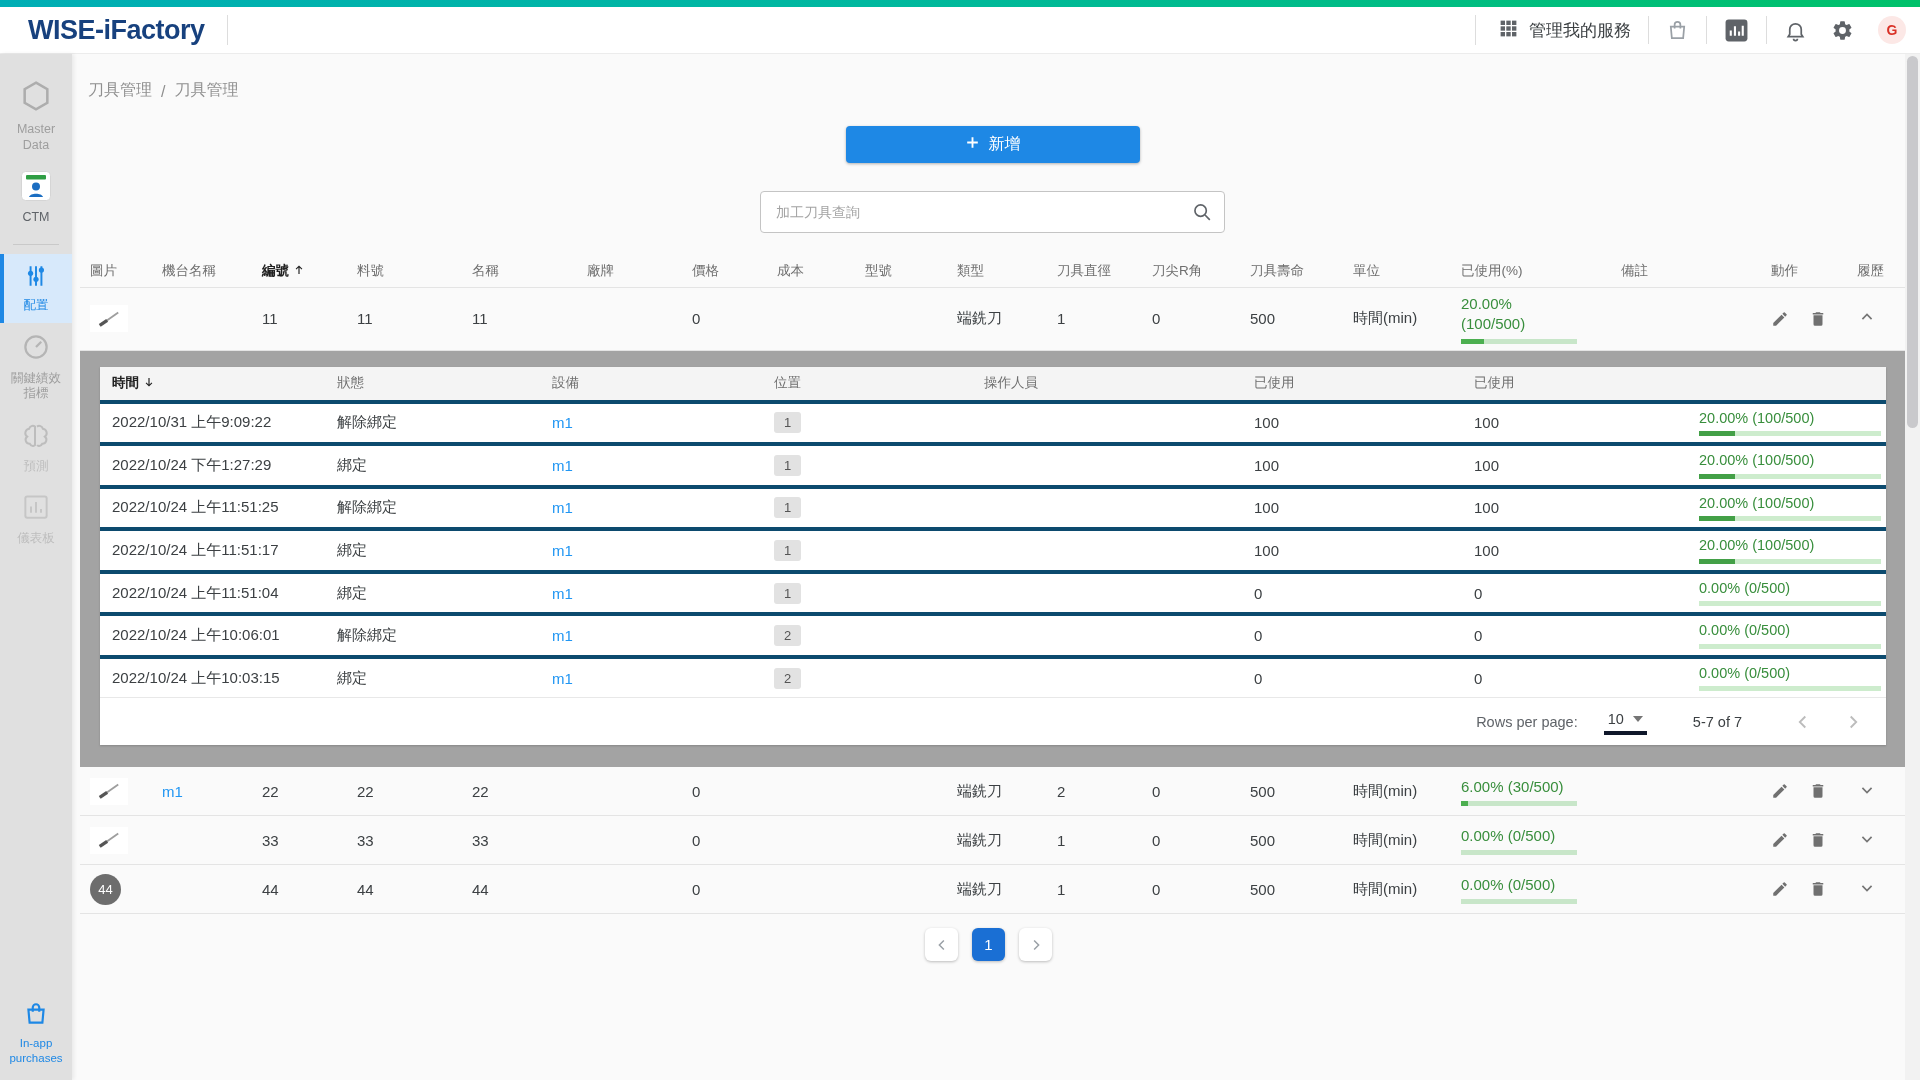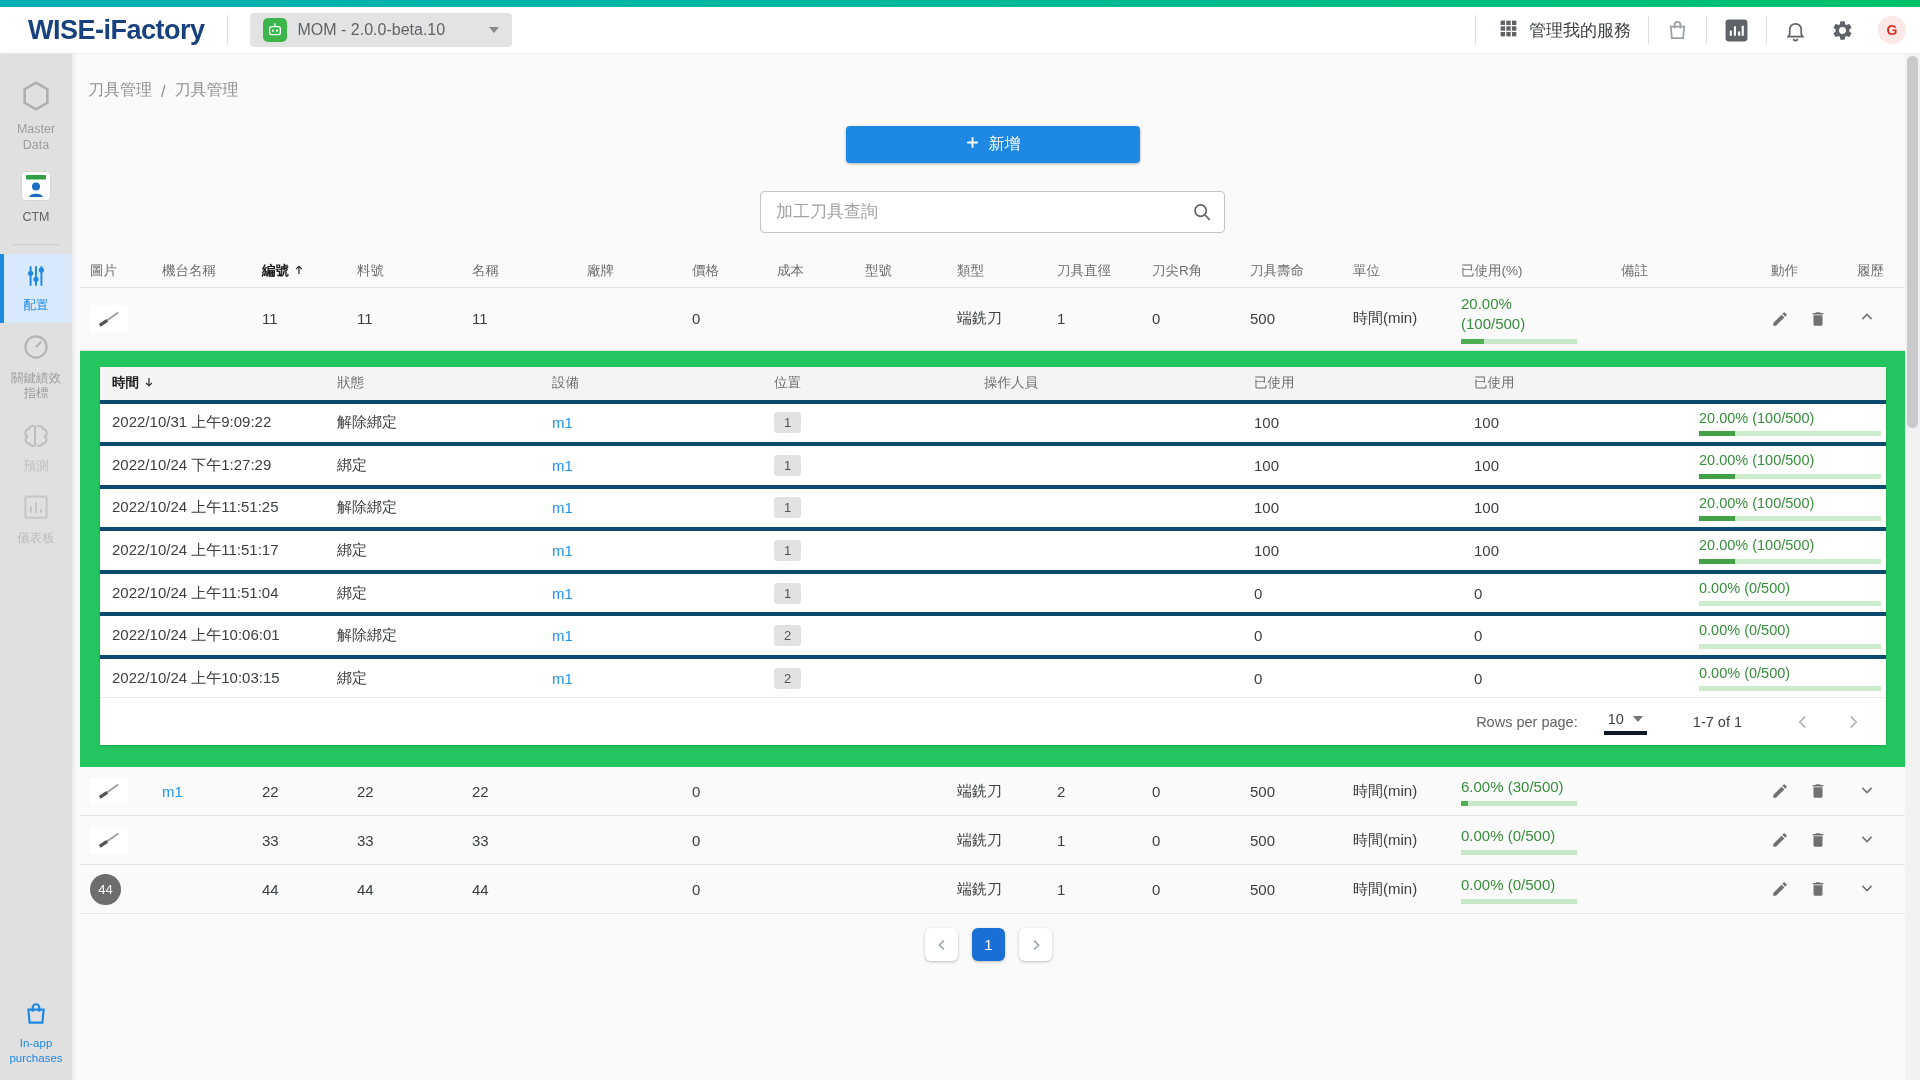--- a/index.html
+++ b/index.html
@@ -38,21 +38,21 @@
   .side-div { width:46px; height:1px; background:#c9c9c9; margin:9px 0; }
   .side-bottom { margin-top:auto; margin-bottom:6px; }
   .side-bottom .side-label { color:#1e88e5; font-size:11.5px; }
 
   
   .main { flex:1; display:flex; flex-direction:column; background:#fafafa; padding-right:15px; min-width:0; }
   .breadcrumb { margin:26px 0 0 16px; font-size:16px; color:#8f8f8f; display:flex; gap:9px;align-items:flex-end; }
   .toolbar { margin:25px 0 0 8px; display:flex; gap:28px; align-items:center;flex-direction:column; }
   .add-btn { width:294px; height:37px; border:none; border-radius:4px; background:#1e88e5; color:#fff; font-size:16px; display:flex; align-items:center; justify-content:center; gap:9px; cursor:pointer; box-shadow:0 1px 3px rgba(0,0,0,.3); font-family:inherit; }
   .search-wrap { position:relative; width:465px; height:42px; }
-  .search-input { width:100%; height:100%; border:1px solid #c4c4c4; border-radius:4px; background:#fff; padding:0 44px 0 15px; font-size:17px; color:#333; font-family:inherit; }
+  .search-input { width:100%; height:100%; border:1px solid #c4c4c4; border-radius:4px; background:#fff; padding:0 44px 0 15px; font-size:14px; color:#333; font-family:inherit; }
   .search-input::placeholder { color:#a3a3a3; }
   .search-icon { position:absolute; right:12px; top:10px; }
 
   
   .table { margin:22px 0 0 8px; width:1825px; }
   .trow { display:grid; grid-template-columns:72px 100px 95px 115px 115px 105px 85px 88px 92px 100px 95px 98px 103px 108px 160px 150px 86px 58px; align-items:center; min-height:49px; border-bottom:1px solid #e4e4e4; }
   .thead { min-height:33px; }
   .thead .cell { font-size:13.5px; color:#6e6e6e; }
   .cell { padding-left:10px; font-size:15px; color:#3c4043; overflow:hidden; white-space:nowrap; }
   .cell.sorted { color:#212121; font-weight:bold; display:flex; align-items:center; gap:3px; }
@@ -61,21 +61,21 @@
   .row-avatar { width:31px; height:31px; border-radius:50%; background:#6d6d6d; color:#fff; font-size:13px; display:flex; align-items:center; justify-content:center; }
   .usage-cell { display:flex; flex-direction:column; align-items:flex-start; padding:6px 0 6px 10px; }
   .usage-text { color:#388e3c; font-size:15px; line-height:1.35; white-space:normal; }
   .usage-text.wrap { max-width:100px; }
   .pbar { width:116px; height:5px; background:#c8e6c9; margin-top:4px; }
   .pfill { height:100%; background:#4caf50; }
   .actions { display:flex; gap:20px; align-items:center; }
   .act-icon { cursor:pointer; display:inline-flex; }
 
   
-  .panel { background:#22c55e; padding:16px 19px 22px 20px; }
+  .panel { background:#a3a3a3; padding:16px 19px 22px 20px; }
   .card { background:#fff; box-shadow:0 1px 2px rgba(0,0,0,.18); }
   .srow { display:grid; grid-template-columns:225px 215px 222px 210px 270px 220px 225px minmax(0,1fr); align-items:center; min-height:35px; border-top:4px solid #0c4a6e; }
   .shead { background:#f4f4f4; min-height:33px; border-top:none; }
   .shead .scell { font-size:13.5px; color:#6e6e6e; }
   .scell { padding-left:12px; font-size:15px; color:#3c4043; white-space:nowrap; overflow:hidden; }
   .scell.sorted { color:#212121; font-weight:bold; display:flex; align-items:center; gap:3px; }
   .pos-badge { display:inline-block; background:#e2e2e2; border-radius:3px; min-width:27px; height:21px; line-height:21px; text-align:center; font-size:13px; color:#555; }
   .op-bar { height:17px; background:#c2c2c2; width:147px; }
   .op-bar.wide { width:210px; }
   .s-usage { display:flex; flex-direction:column; align-items:flex-start; padding:5px 0 6px 12px; }
@@ -102,33 +102,20 @@
 </style>
 </head>
 <body>
 
 <div class="app">
   <div class="gradient"></div>
 
   <header class="topbar">
     <div class="logo">WISE-iFactory</div>
     <div class="vdiv"></div>
-    <div class="app-pill">
-      <span class="app-icon">
-        <svg width="16" height="16" viewBox="0 0 24 24">
-            <rect x="4" y="7" width="16" height="12" rx="3" fill="none" stroke="#fff" stroke-width="2"></rect>
-            <circle cx="9" cy="13" r="1.6" fill="#fff"></circle>
-            <circle cx="15" cy="13" r="1.6" fill="#fff"></circle>
-            <path d="M12 7V4" stroke="#fff" stroke-width="2"></path>
-            <circle cx="12" cy="3" r="1.3" fill="#fff"></circle>
-          </svg>
-      </span>
-      <span class="pill-label">MOM - 2.0.0-beta.10</span>
-      <span class="caret"></span>
-    </div>
     <div class="top-right">
       <div class="vdiv"></div>
       <div class="manage">
         <span>
           <svg width="21" height="21" viewBox="0 0 24 24" fill="#5f6368">
               <rect x="3" y="3" width="5" height="5"></rect>
               <rect x="9.5" y="3" width="5" height="5"></rect>
               <rect x="16" y="3" width="5" height="5"></rect>
               <rect x="3" y="9.5" width="5" height="5"></rect>
               <rect x="9.5" y="9.5" width="5" height="5"></rect>
@@ -472,21 +459,21 @@
                   </div>
               </div>
             </div>
 
             <div class="sub-pagi">
               <span>Rows per page:</span>
               <span class="rpp-select">
                 <span>10</span>
                 <span class="rpp-caret"></span>
               </span>
-              <span class="range">1-7 of 1</span>
+              <span class="range">5-7 of 7</span>
               <span class="pg-nav">
                   <svg width="22" height="22" viewBox="0 0 24 24" fill="none" stroke="#bcbcbc" stroke-width="2">
                     <path d="M14.5 6l-6 6 6 6"></path>
                   </svg>
                 </span>
               <span class="pg-nav" style="margin-left:28px">
                   <svg width="22" height="22" viewBox="0 0 24 24" fill="none" stroke="#bcbcbc" stroke-width="2">
                     <path d="M9.5 6l6 6-6 6"></path>
                   </svg>
                 </span>

